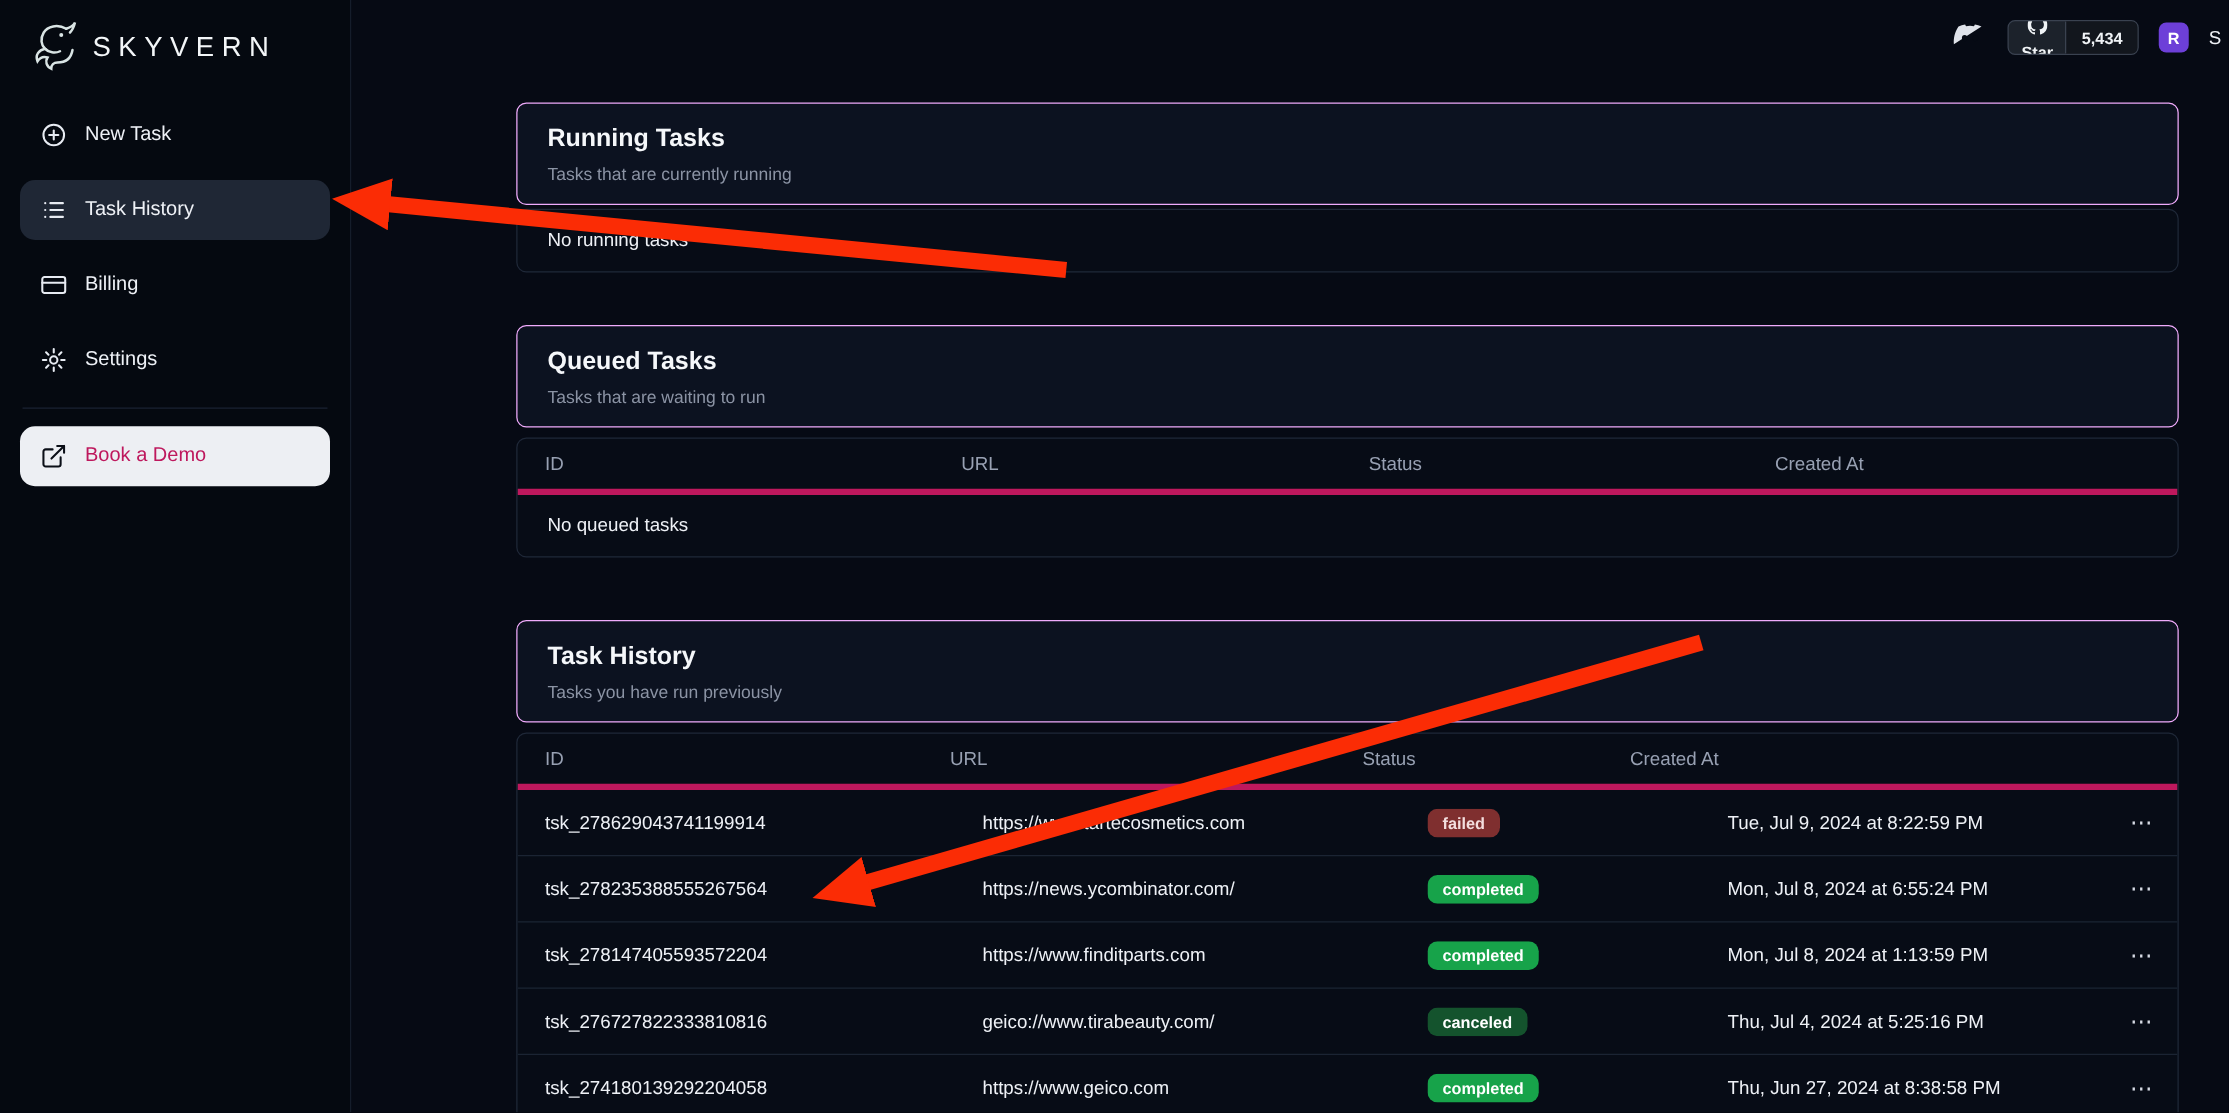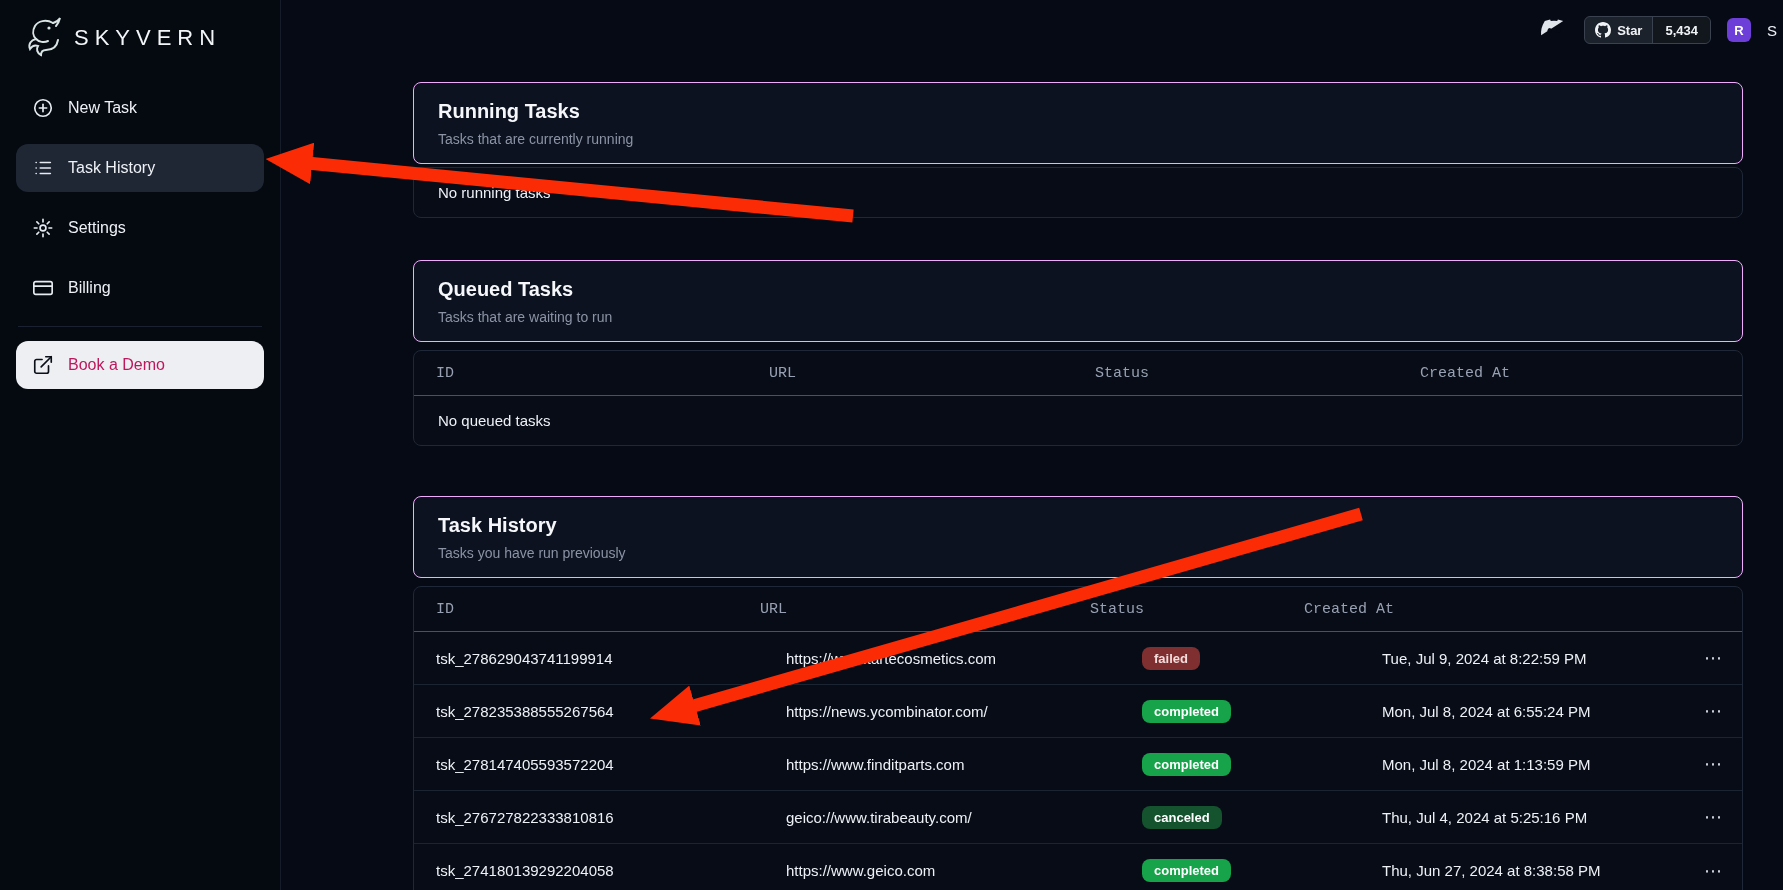--- a/index.html
+++ b/index.html
@@ -32,21 +32,21 @@
   .icon-stroke { stroke:#e7ebf2; stroke-width:1.8; fill:none; stroke-linecap:round; stroke-linejoin:round; }
   
   .topbar {
     position:absolute; top:16px; right:6px; display:flex; align-items:center; gap:16px; z-index:5;
   }
   .discord { width:28px; height:22px; cursor:pointer; }
   .gh-pill {
     display:flex; align-items:center; height:28px; border:1px solid #3a4250;
     border-radius:6px; overflow:hidden; background:#1c222b; cursor:pointer;
   }
-  .gh-star { display:flex; align-items:center; gap:6px; padding:0 10px; font-size:13px; font-weight:700; color:#f0f3f6; }
+  .gh-star { display:flex; align-items:center; gap:6px; padding:0 10px; font-size:13px; font-weight:700; color:#f0f3f6;flex-direction:column; }
   .gh-count { padding:0 12px; font-size:13px; font-weight:700; color:#f0f3f6; border-left:1px solid #3a4250; background:#12161d; height:100%; display:flex; align-items:center; }
   .avatar { width:24px; height:24px; border-radius:6px; background:#6d3fd8; color:#fff; font-size:13px; font-weight:700; display:flex; align-items:center; justify-content:center; cursor:pointer; }
   .user-label { font-size:15px; color:#eef1f6; }
   
   .main { position:absolute; left:281px; top:0; right:0; bottom:0; padding:82px 0 0 132px; }
   .stack { width:1330px; }
   .card-header {
     background:#0c1220; border:1px solid #f0abfc; border-radius:8px;
     padding:17px 24px 16px 24px;
   }
@@ -56,21 +56,21 @@
     margin-top:8px; border:1px solid #1f2838; border-radius:8px;
     background:#070c16; overflow:hidden;
   }
   .emptybox {
     margin-top:3px; border:1px solid #1f2838; border-radius:8px; background:#070c16;
   }
   .empty-row { padding:16px 24px; font-size:15px; color:#eef1f6; }
   .thead-row, .trow { display:grid; align-items:center; padding-left:22px; padding-right:12px; }
   .grid-q { grid-template-columns:333px 326px 325px 1fr; }
   .grid-h { grid-template-columns:324px 330px 214px 1fr 64px; }
-  .thead-row { height:45px; border-bottom:1px solid #be185d;font-family:Liberation Mono, monospace; }
+  .thead-row { height:45px; border-bottom:5px solid #be185d; }
   .th { font-size:15px; color:#98a1b3; }
   .trow { height:53px; border-bottom:1px solid #1b2433;gap:26px; }
   .trow:last-child { border-bottom:none; }
   .td { font-size:15px; color:#eef1f6; white-space:nowrap; overflow:hidden; }
   .badge {
     display:inline-block; padding:4px 12px; border-radius:8px;
     font-size:13px; font-weight:700; color:#fff;
   }
   .badge-completed { background:#17a34a; }
   .badge-failed { background:#7f2f2f; color:#f3dede; }
@@ -117,31 +117,31 @@
             <line x1="9" y1="12" x2="20" y2="12"></line>
             <line x1="9" y1="18" x2="20" y2="18"></line>
             <line x1="4.5" y1="6" x2="4.6" y2="6"></line>
             <line x1="4.5" y1="12" x2="4.6" y2="12"></line>
             <line x1="4.5" y1="18" x2="4.6" y2="18"></line>
           </svg>
         <span>Task History</span>
       </div>
       <div class="nav-item">
         <svg class="icon-stroke" width="22" height="22" viewBox="0 0 24 24">
+            <rect x="2" y="5" width="20" height="14" rx="2"></rect>
+            <line x1="2" y1="10" x2="22" y2="10"></line>
+          </svg>
+        <span>Billing</span>
+      </div>
+      <div class="nav-item">
+        <svg class="icon-stroke" width="22" height="22" viewBox="0 0 24 24">
             <circle cx="12" cy="12" r="3.2"></circle>
             <path d="M12 2.5v3M12 18.5v3M2.5 12h3M18.5 12h3M5.3 5.3l2.1 2.1M16.6 16.6l2.1 2.1M5.3 18.7l2.1-2.1M16.6 7.4l2.1-2.1"></path>
           </svg>
         <span>Settings</span>
-      </div>
-      <div class="nav-item">
-        <svg class="icon-stroke" width="22" height="22" viewBox="0 0 24 24">
-            <rect x="2" y="5" width="20" height="14" rx="2"></rect>
-            <line x1="2" y1="10" x2="22" y2="10"></line>
-          </svg>
-        <span>Billing</span>
       </div>
     </nav>
 
     <div class="side-divider"></div>
 
     <nav class="nav">
       <div class="nav-item light">
         <svg class="icon-stroke" width="22" height="22" viewBox="0 0 24 24">
             <path d="M18 13v6a2 2 0 0 1-2 2H5a2 2 0 0 1-2-2V8a2 2 0 0 1 2-2h6"></path>
             <polyline points="15 3 21 3 21 9"></polyline>

